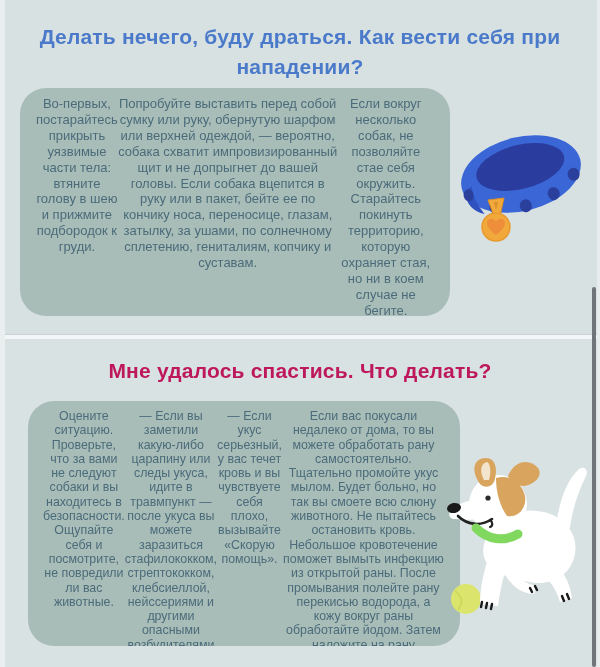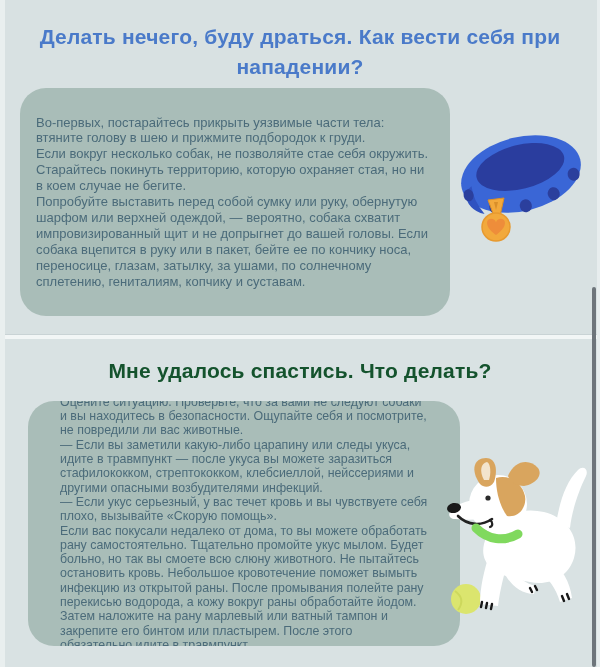--- a/index.html
+++ b/index.html
@@ -10,29 +10,29 @@
   .edge-strip-right{position:absolute;right:0;top:0;width:3px;height:667px;background:#e7edee;z-index:6;}
 
   .section{position:absolute;left:0;width:600px;}
   .section-top{top:0;height:334px;background:#d8e1e2;}
   .section-bottom{top:339px;height:328px;background:#d9e2e3;}
   .divider{position:absolute;left:0;top:334px;width:600px;height:5px;background:#f2f6f6;border-top:1px solid #c9d3d5;box-sizing:border-box;z-index:5;}
 
   .heading{position:absolute;left:20px;width:560px;text-align:center;font-weight:700;
            font-size:21px;line-height:1.42;letter-spacing:0.2px;}
   .heading-1{top:22px;color:#4a7ac9;}
-  .heading-2{top:17px;color:#14532d;}
+  .heading-2{top:17px;color:#be185d;}
 
   .card{position:absolute;background:#a9bdb8;border-radius:26px;color:#4b6b7a;
-        display:flex;flex-direction:column;justify-content:center;
+        text-align:center;display:flex;flex-direction:row;justify-content:center;
         overflow:hidden;box-sizing:border-box;}
   .card p{margin:0;}
   .card-1{left:20px;top:88px;width:430px;height:228px;padding:8px 16px;
           font-size:13px;line-height:15.9px;font-weight:500;}
-  .card-2{left:0px;top:62px;width:432px;height:245px;padding:8px 32px;
+  .card-2{left:0px;top:62px;width:432px;height:245px;padding:8px 15px;
           font-size:12.4px;line-height:14.3px;font-weight:500;}
   .card-2-wrap{position:absolute;left:28px;top:0;}
 
   .illus{position:absolute;}
   .illus-collar{left:450px;top:112px;width:142px;height:132px;}
   .illus-dog{left:446px;top:452px;width:152px;height:178px;}
 
   .scrollbar-track{position:absolute;right:3px;top:0;width:6px;height:667px;z-index:7;}
   .scrollbar-thumb{position:absolute;left:1px;top:287px;width:3.5px;height:380px;
                    background:#6e757b;border-radius:3px;}
@@ -40,22 +40,22 @@
 </head>
 <body>
 
 <div class="canvas">
 
   <div class="section section-top">
     <div class="heading heading-1">Делать нечего, буду драться. Как вести себя при нападении?</div>
 
     <div class="card card-1">
       <p>Во-первых, постарайтесь прикрыть уязвимые части тела: втяните голову в шею и прижмите подбородок к груди.</p>
+      <p>Попробуйте выставить перед собой сумку или руку, обернутую шарфом или верхней одеждой, — вероятно, собака схватит импровизированный щит и не допрыгнет до вашей головы. Если собака вцепится в руку или в пакет, бейте ее по кончику носа, переносице, глазам, затылку, за ушами, по солнечному сплетению, гениталиям, копчику и суставам.</p>
       <p>Если вокруг несколько собак, не позволяйте стае себя окружить. Старайтесь покинуть территорию, которую охраняет стая, но ни в коем случае не бегите.</p>
-      <p>Попробуйте выставить перед собой сумку или руку, обернутую шарфом или верхней одеждой, — вероятно, собака схватит импровизированный щит и не допрыгнет до вашей головы. Если собака вцепится в руку или в пакет, бейте ее по кончику носа, переносице, глазам, затылку, за ушами, по солнечному сплетению, гениталиям, копчику и суставам.</p>
     </div>
 
     <div class="illus illus-collar">
       <svg width="142" height="132" viewBox="0 0 142 132">
         <g transform="rotate(-14 71 62)">
           <ellipse cx="71" cy="62" rx="61" ry="37" fill="#3a66d6"></ellipse>
           <ellipse cx="72" cy="55" rx="45" ry="22" fill="#2a3d9e"></ellipse>
           <path d="M12,66 Q10,84 26,92 Q18,76 20,62 Z" fill="#2f52c0"></path>
           <ellipse cx="122" cy="75" rx="6" ry="6.5" fill="#2b3f9d"></ellipse>
           <ellipse cx="98" cy="89" rx="6" ry="6.5" fill="#2b3f9d"></ellipse>

